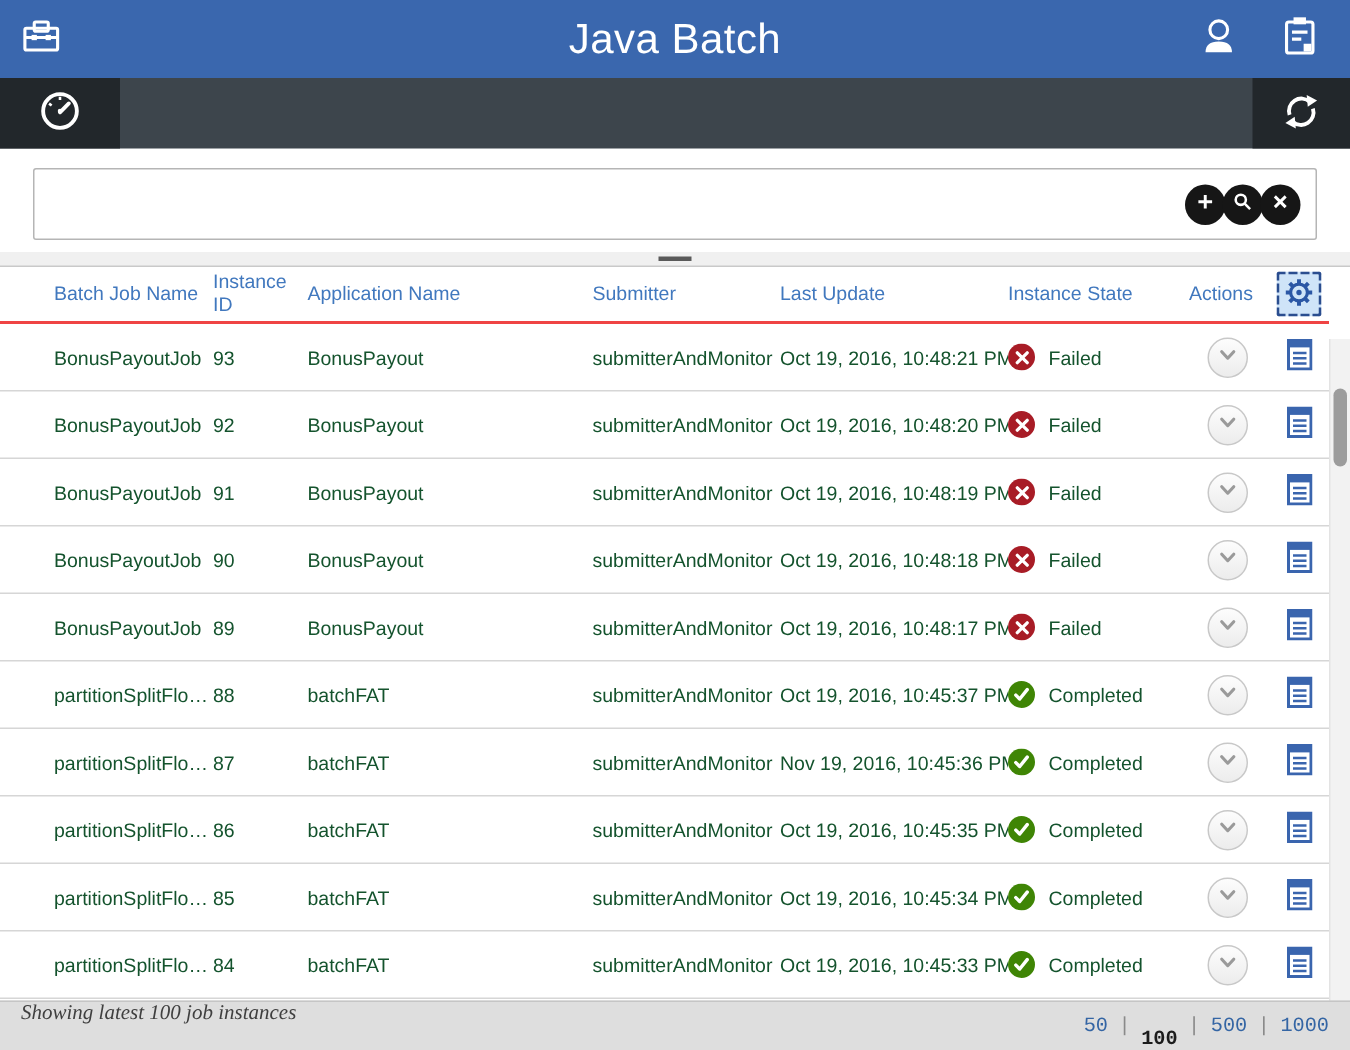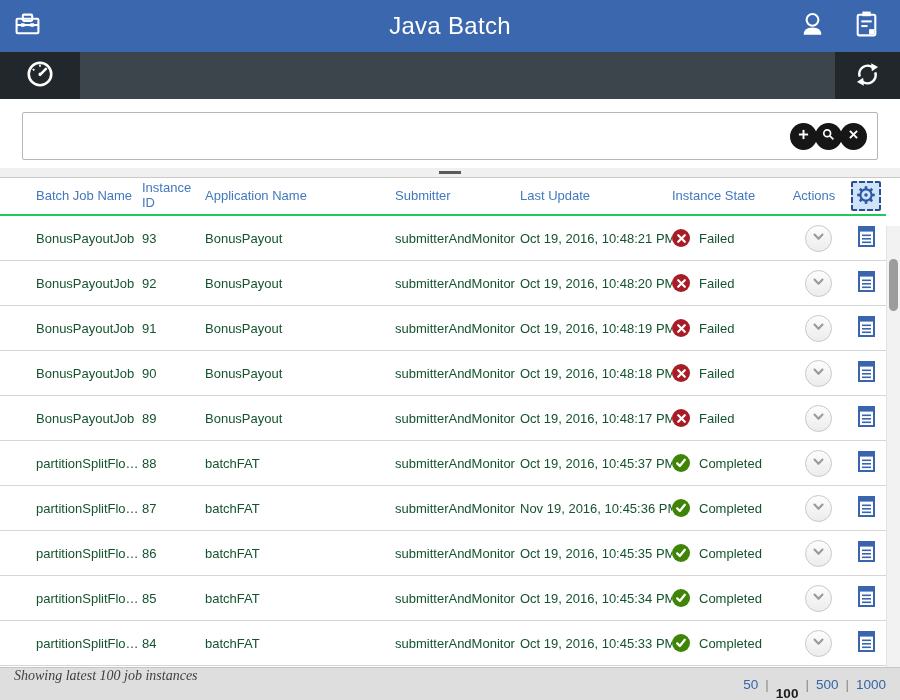--- a/index.html
+++ b/index.html
@@ -4,21 +4,21 @@
 <style>
   * { margin:0; padding:0; box-sizing:border-box; }
   html,body { width:900px; height:700px; background:#ffffff; overflow:hidden;
               font-family:"Liberation Sans", sans-serif; }
 
   
   .titlebar { height:52px; background:#3a67ae; display:flex; align-items:center; position:relative; }
   .titlebar .tool-btn { width:54px; height:52px; display:flex; align-items:center; justify-content:center;
                         background:transparent; border:none; cursor:pointer; }
   .titlebar .app-title { position:absolute; left:0; right:0; text-align:center; color:#ffffff;
-                         font-size:24px; font-weight:500; letter-spacing:.3px; pointer-events:none; }
+                         font-size:28px; font-weight:500; letter-spacing:.3px; pointer-events:none; }
   .titlebar .right-group { margin-left:auto; display:flex; align-items:center; gap:14px; padding-right:14px; z-index:2; }
   .titlebar .icon-btn { width:40px; height:52px; background:transparent; border:none; cursor:pointer;
                         display:flex; align-items:center; justify-content:center; }
 
   
   .toolbar { height:47px; background:#3d454c; display:flex; }
   .toolbar .tb-btn { width:80px; height:47px; background:#22272b; border:none; cursor:pointer;
                      display:flex; align-items:center; justify-content:center; }
   .toolbar .tb-btn.right { margin-left:auto; width:65px; }
 
@@ -33,21 +33,21 @@
 
   
   .splitter { margin-top:8px; height:10px; background:#f0f0f0; border-bottom:1px solid #c9c9c9; position:relative; }
   .splitter .handle { position:absolute; left:50%; top:3px; transform:translateX(-50%); width:22px; height:3px;
                       background:#5a5a5a; cursor:row-resize; }
 
   
   .table-area { position:relative; }
   .grid { display:grid; grid-template-columns:106px 63px 190px 125px 152px 118px 56px 1fr;
           padding-left:36px; align-items:center; }
-  .thead { height:38px; border-bottom:2px solid #22c55e; margin-right:14px; background:#fff; }
+  .thead { height:38px; border-bottom:2px solid #ef4444; margin-right:14px; background:#fff; }
   .thead .col { color:#4178be; font-size:13px; line-height:1.15; padding-right:8px; cursor:pointer; }
   .col-actions-h { text-align:center; }
   .gear-cell { display:flex; justify-content:center; }
   .gear-btn { width:30px; height:30px; background:#cfe4f8; border:2px dashed #2a4d8f; border-radius:2px;
               display:flex; align-items:center; justify-content:center; cursor:pointer; padding:0; }
 
   .tbody { margin-right:14px; }
   .row { height:45px; border-bottom:1px solid #d6d6d6; }
   .cell { font-size:13px; color:#14532d; padding-right:8px; white-space:nowrap; overflow:hidden; }
   .state-cell { display:flex; align-items:center; gap:9px; }
@@ -68,21 +68,21 @@
   
   .vscroll { position:absolute; right:0; top:48px; width:14px; height:450px; background:#f2f2f2;
              border-left:1px solid #e3e3e3; }
   .vscroll .thumb { position:absolute; left:2px; top:33px; width:9px; height:52px; border-radius:5px;
                     background:#9c9c9c; cursor:default; }
 
   
   .footer { position:absolute; left:0; bottom:0; width:900px; height:33px; background:#dedede;
             border-top:1px solid #c5c5c5; display:flex; padding:0 14px; }
   .footer .status { font-family:"Liberation Serif", serif; font-style:italic; font-size:14px; color:#3f3f3f; }
-  .pager { margin-left:auto; display:flex; align-items:center; gap:7px; font-size:13.5px; }
+  .pager { margin-left:auto; display:flex; align-items:center; gap:7px; font-size:13.5px;font-family:Liberation Mono, monospace; }
   .pager a { color:#3465a4; text-decoration:none; cursor:pointer; }
   .pager a.current { color:#1c1c1c; font-weight:bold; cursor:default;margin-top:19px; }
   .pager .sep { color:#8a8a8a; }
 </style>
 </head>
 <body>
 
 <div class="titlebar">
   <button class="tool-btn">
     <span>

